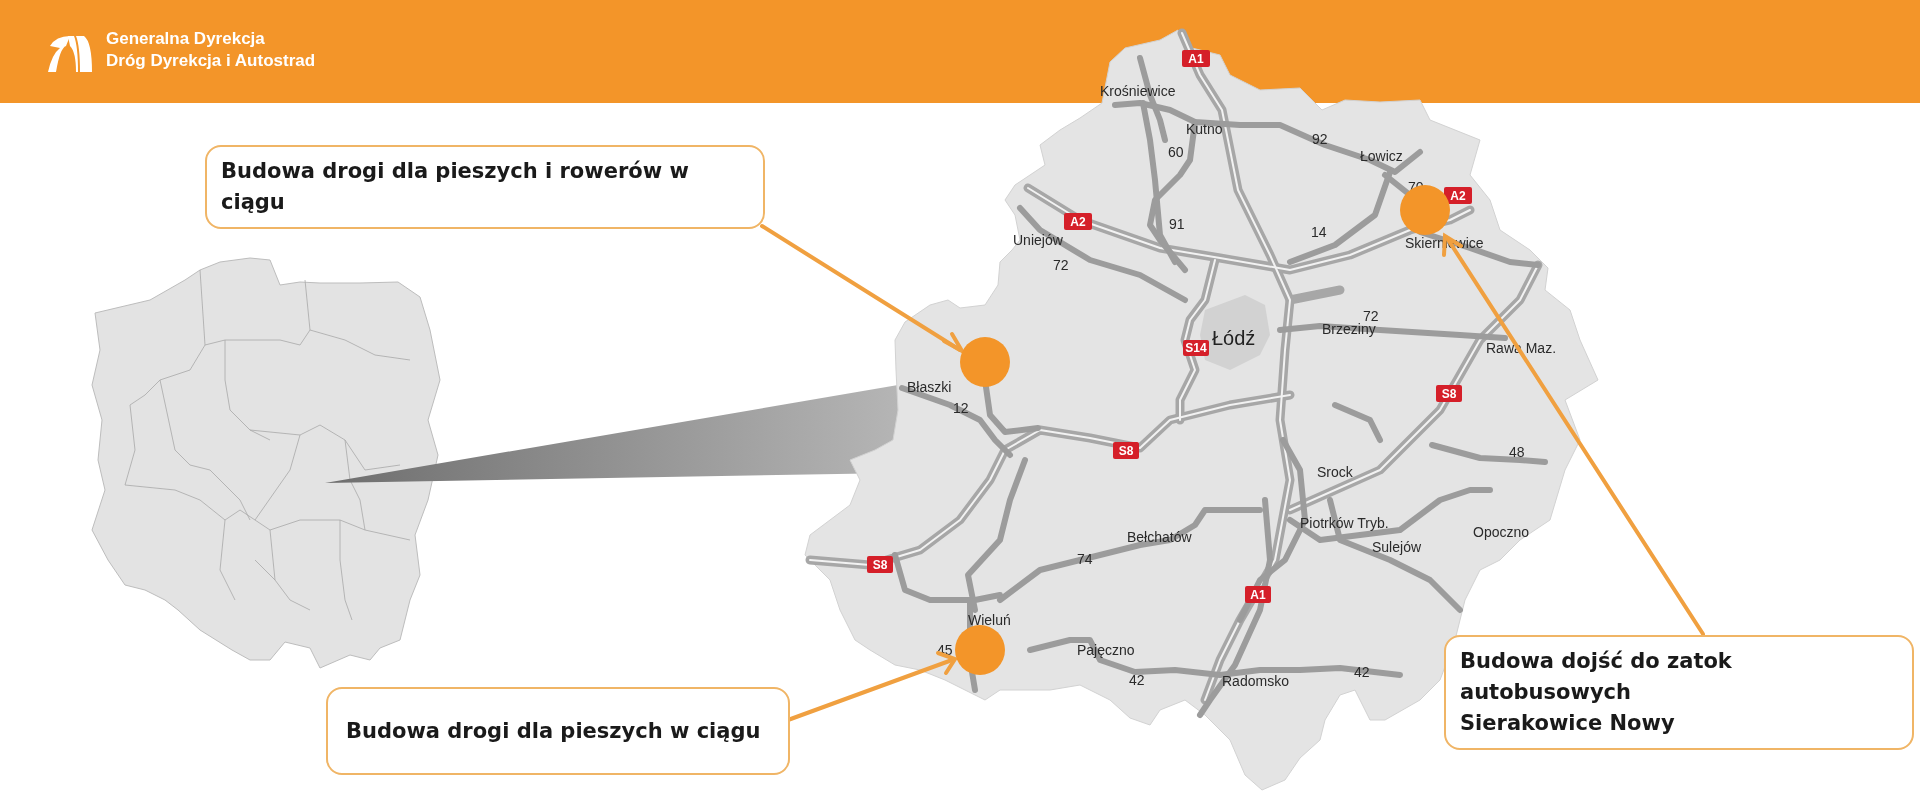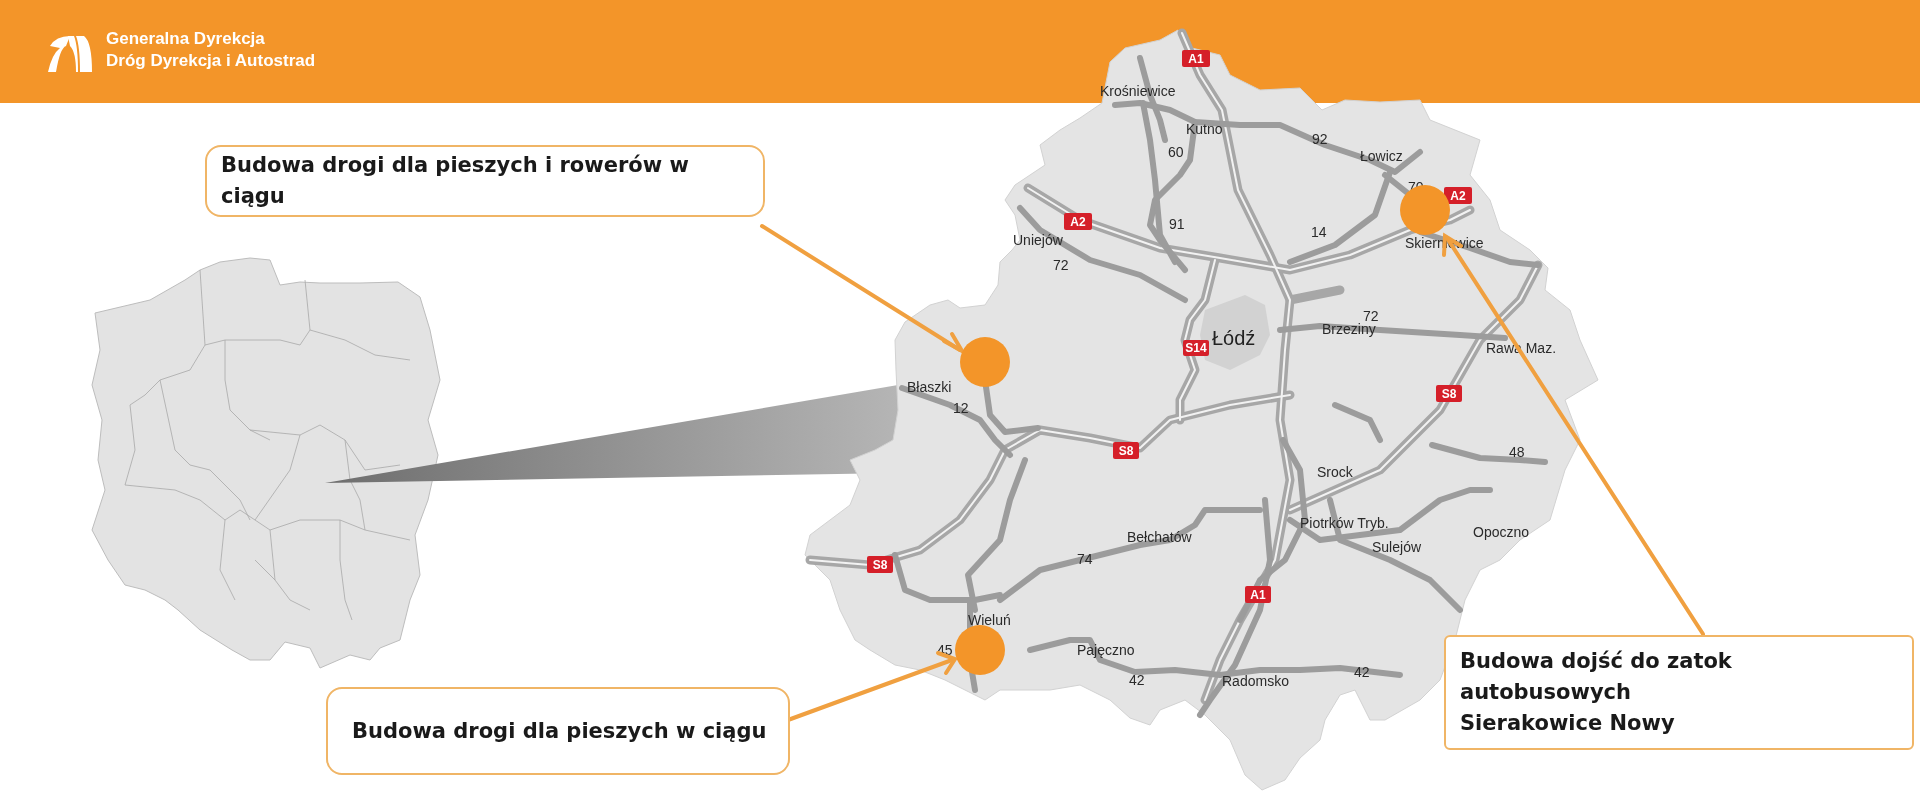--- a/index.html
+++ b/index.html
@@ -168,22 +168,22 @@
     <path d="M938 653 L955 659 L946 673"></path>
     <path d="M1703 634 L1447 238"></path>
     <path d="M1444 255 L1445 236 L1461 246"></path>
   </g>
 
   <circle cx="985" cy="362" r="25" fill="#f39529"></circle>
   <circle cx="980" cy="650" r="25" fill="#f39529"></circle>
   <circle cx="1425" cy="210" r="25" fill="#f39529"></circle>
 </svg>
 
-<div class="callout" style="left:205px; top:145px; width:560px; height:72px;">
+<div class="callout" style="left:205px; top:145px; width:560px; height:84px;">
   <div>Budowa drogi dla pieszych i rowerów w ciągu</div>
 </div>
-<div class="callout" style="left:326px; top:687px; width:464px; height:88px; padding-left:24px;">
+<div class="callout" style="left:326px; top:687px; width:464px; height:88px; padding-left:18px;">
   <div>Budowa drogi dla pieszych w ciągu</div>
 </div>
-<div class="callout" style="left:1444px; top:635px; width:470px; height:115px;border-radius:6px;">
+<div class="callout" style="left:1444px; top:635px; width:470px; height:115px;">
   <div>Budowa dojść do zatok autobusowych</div>
   <div>Sierakowice Nowy</div>
 </div>
 
 </body></html>

